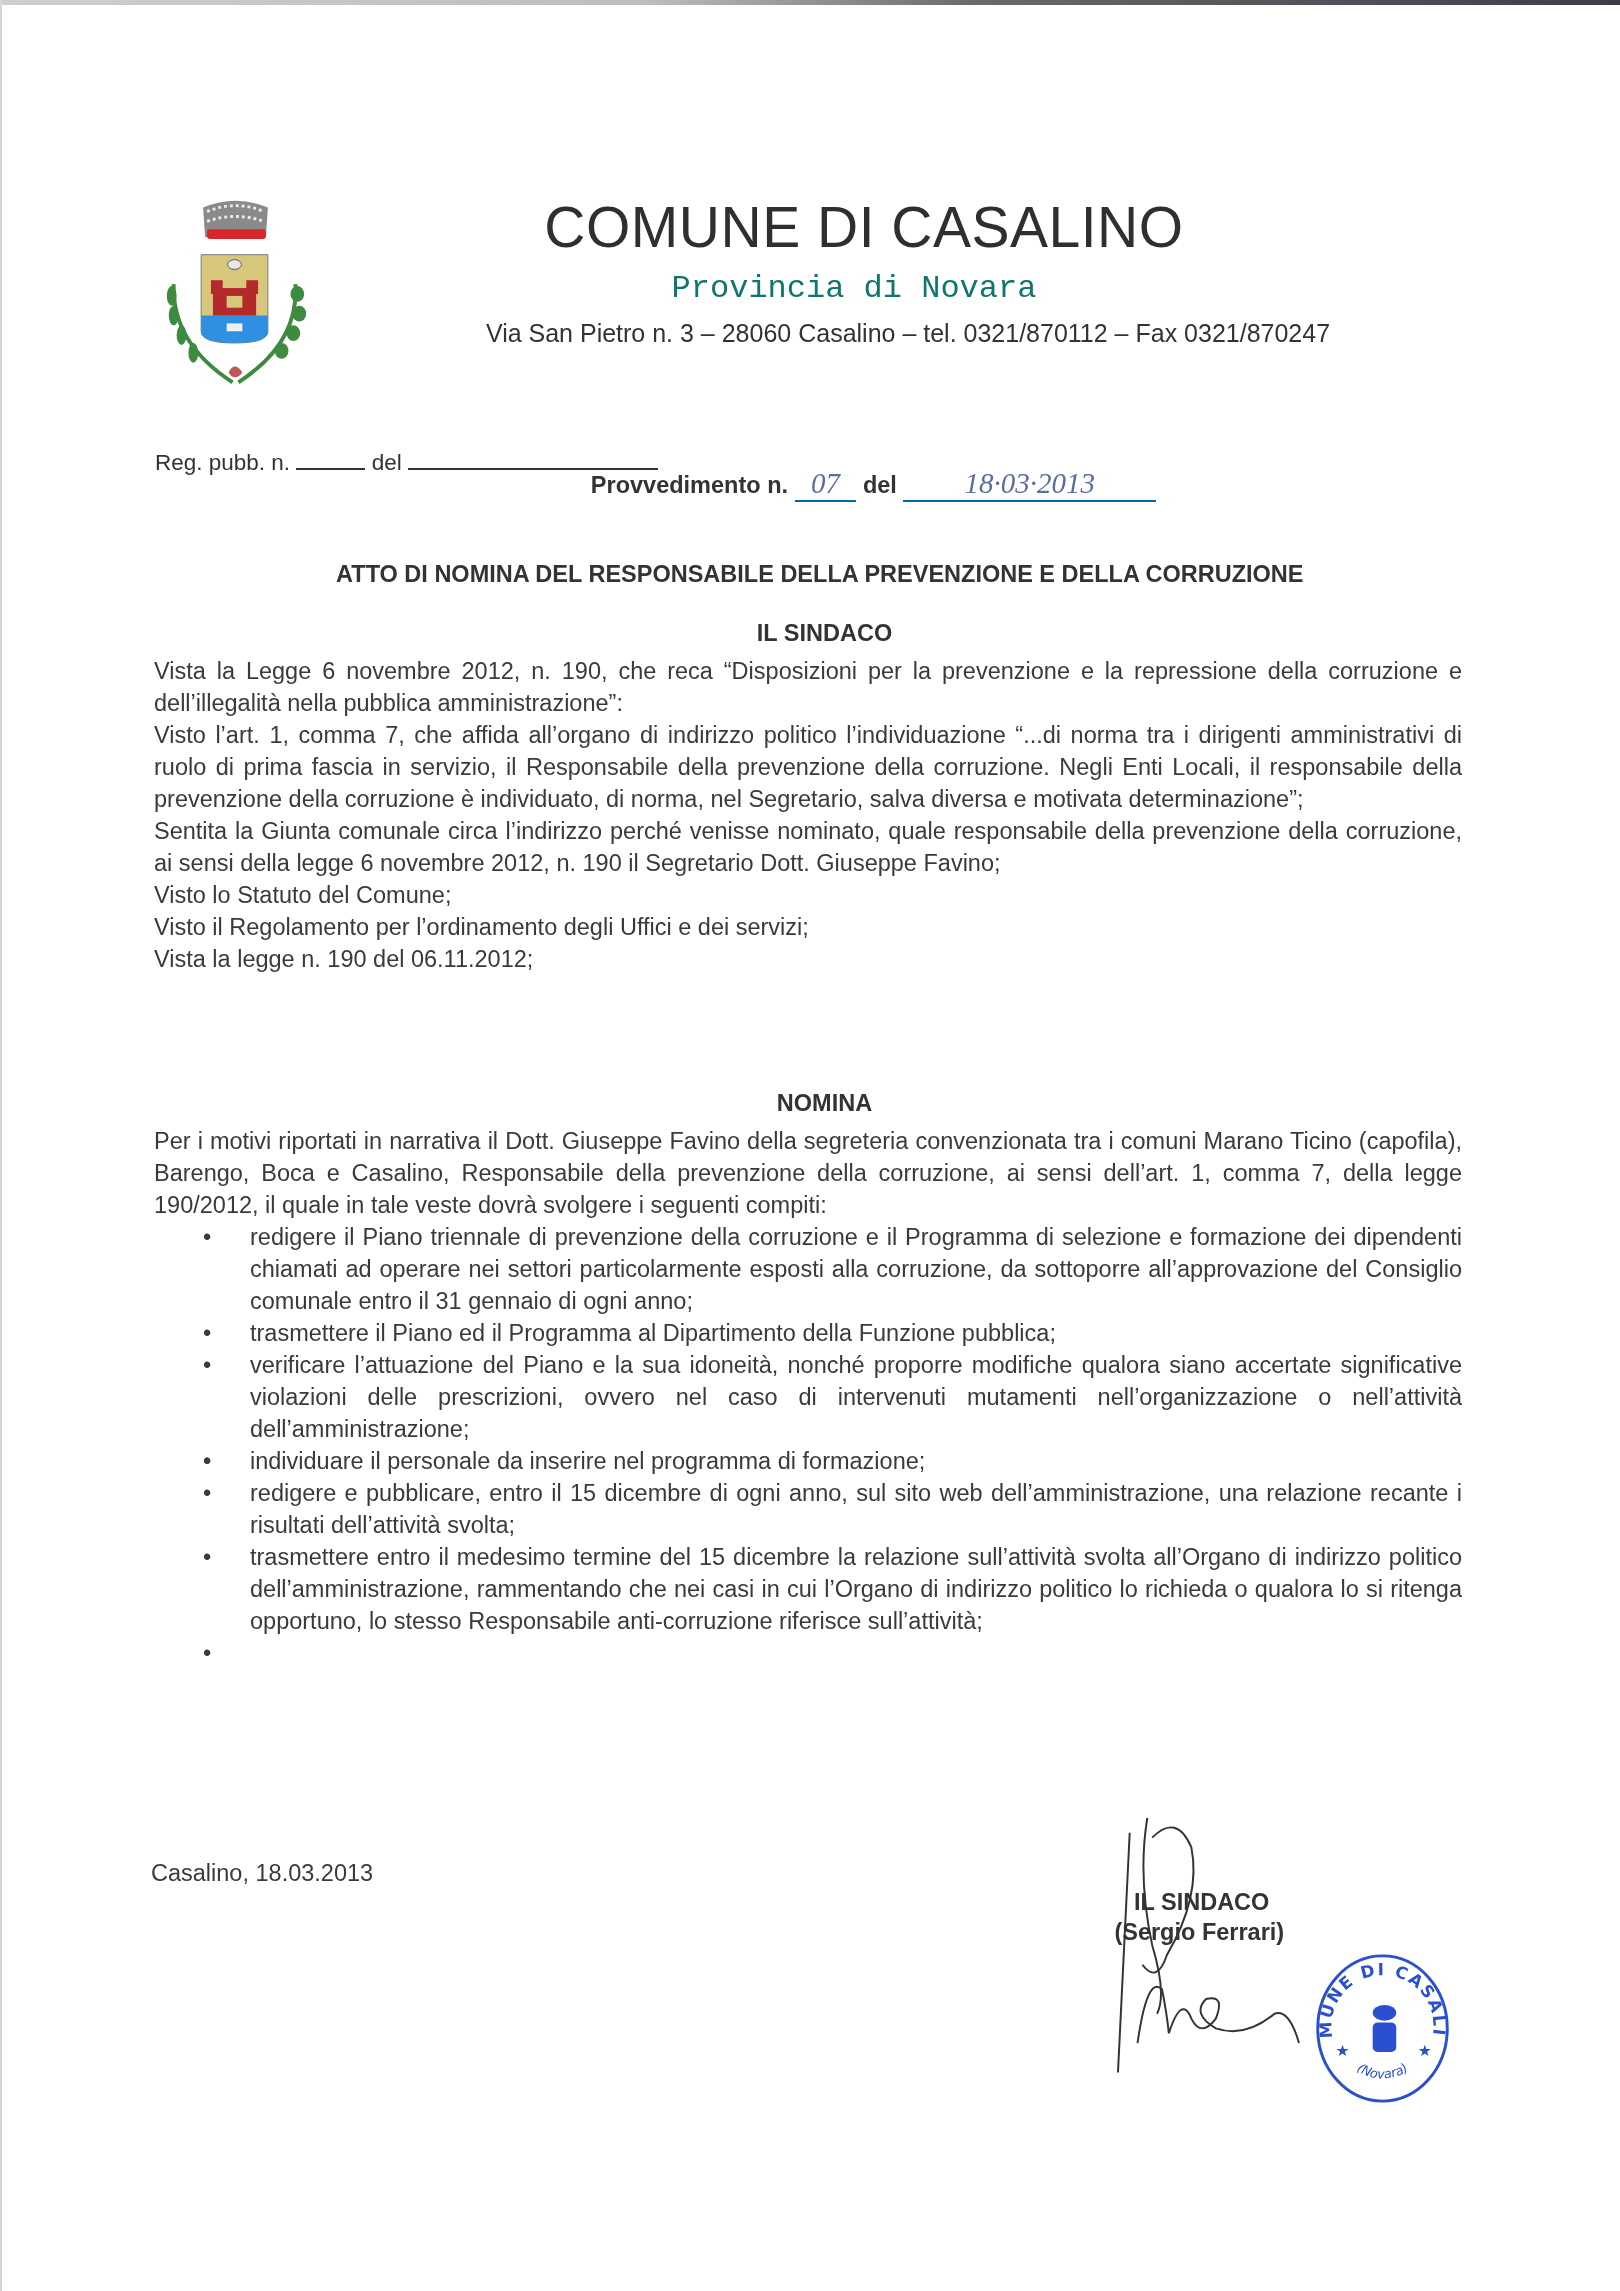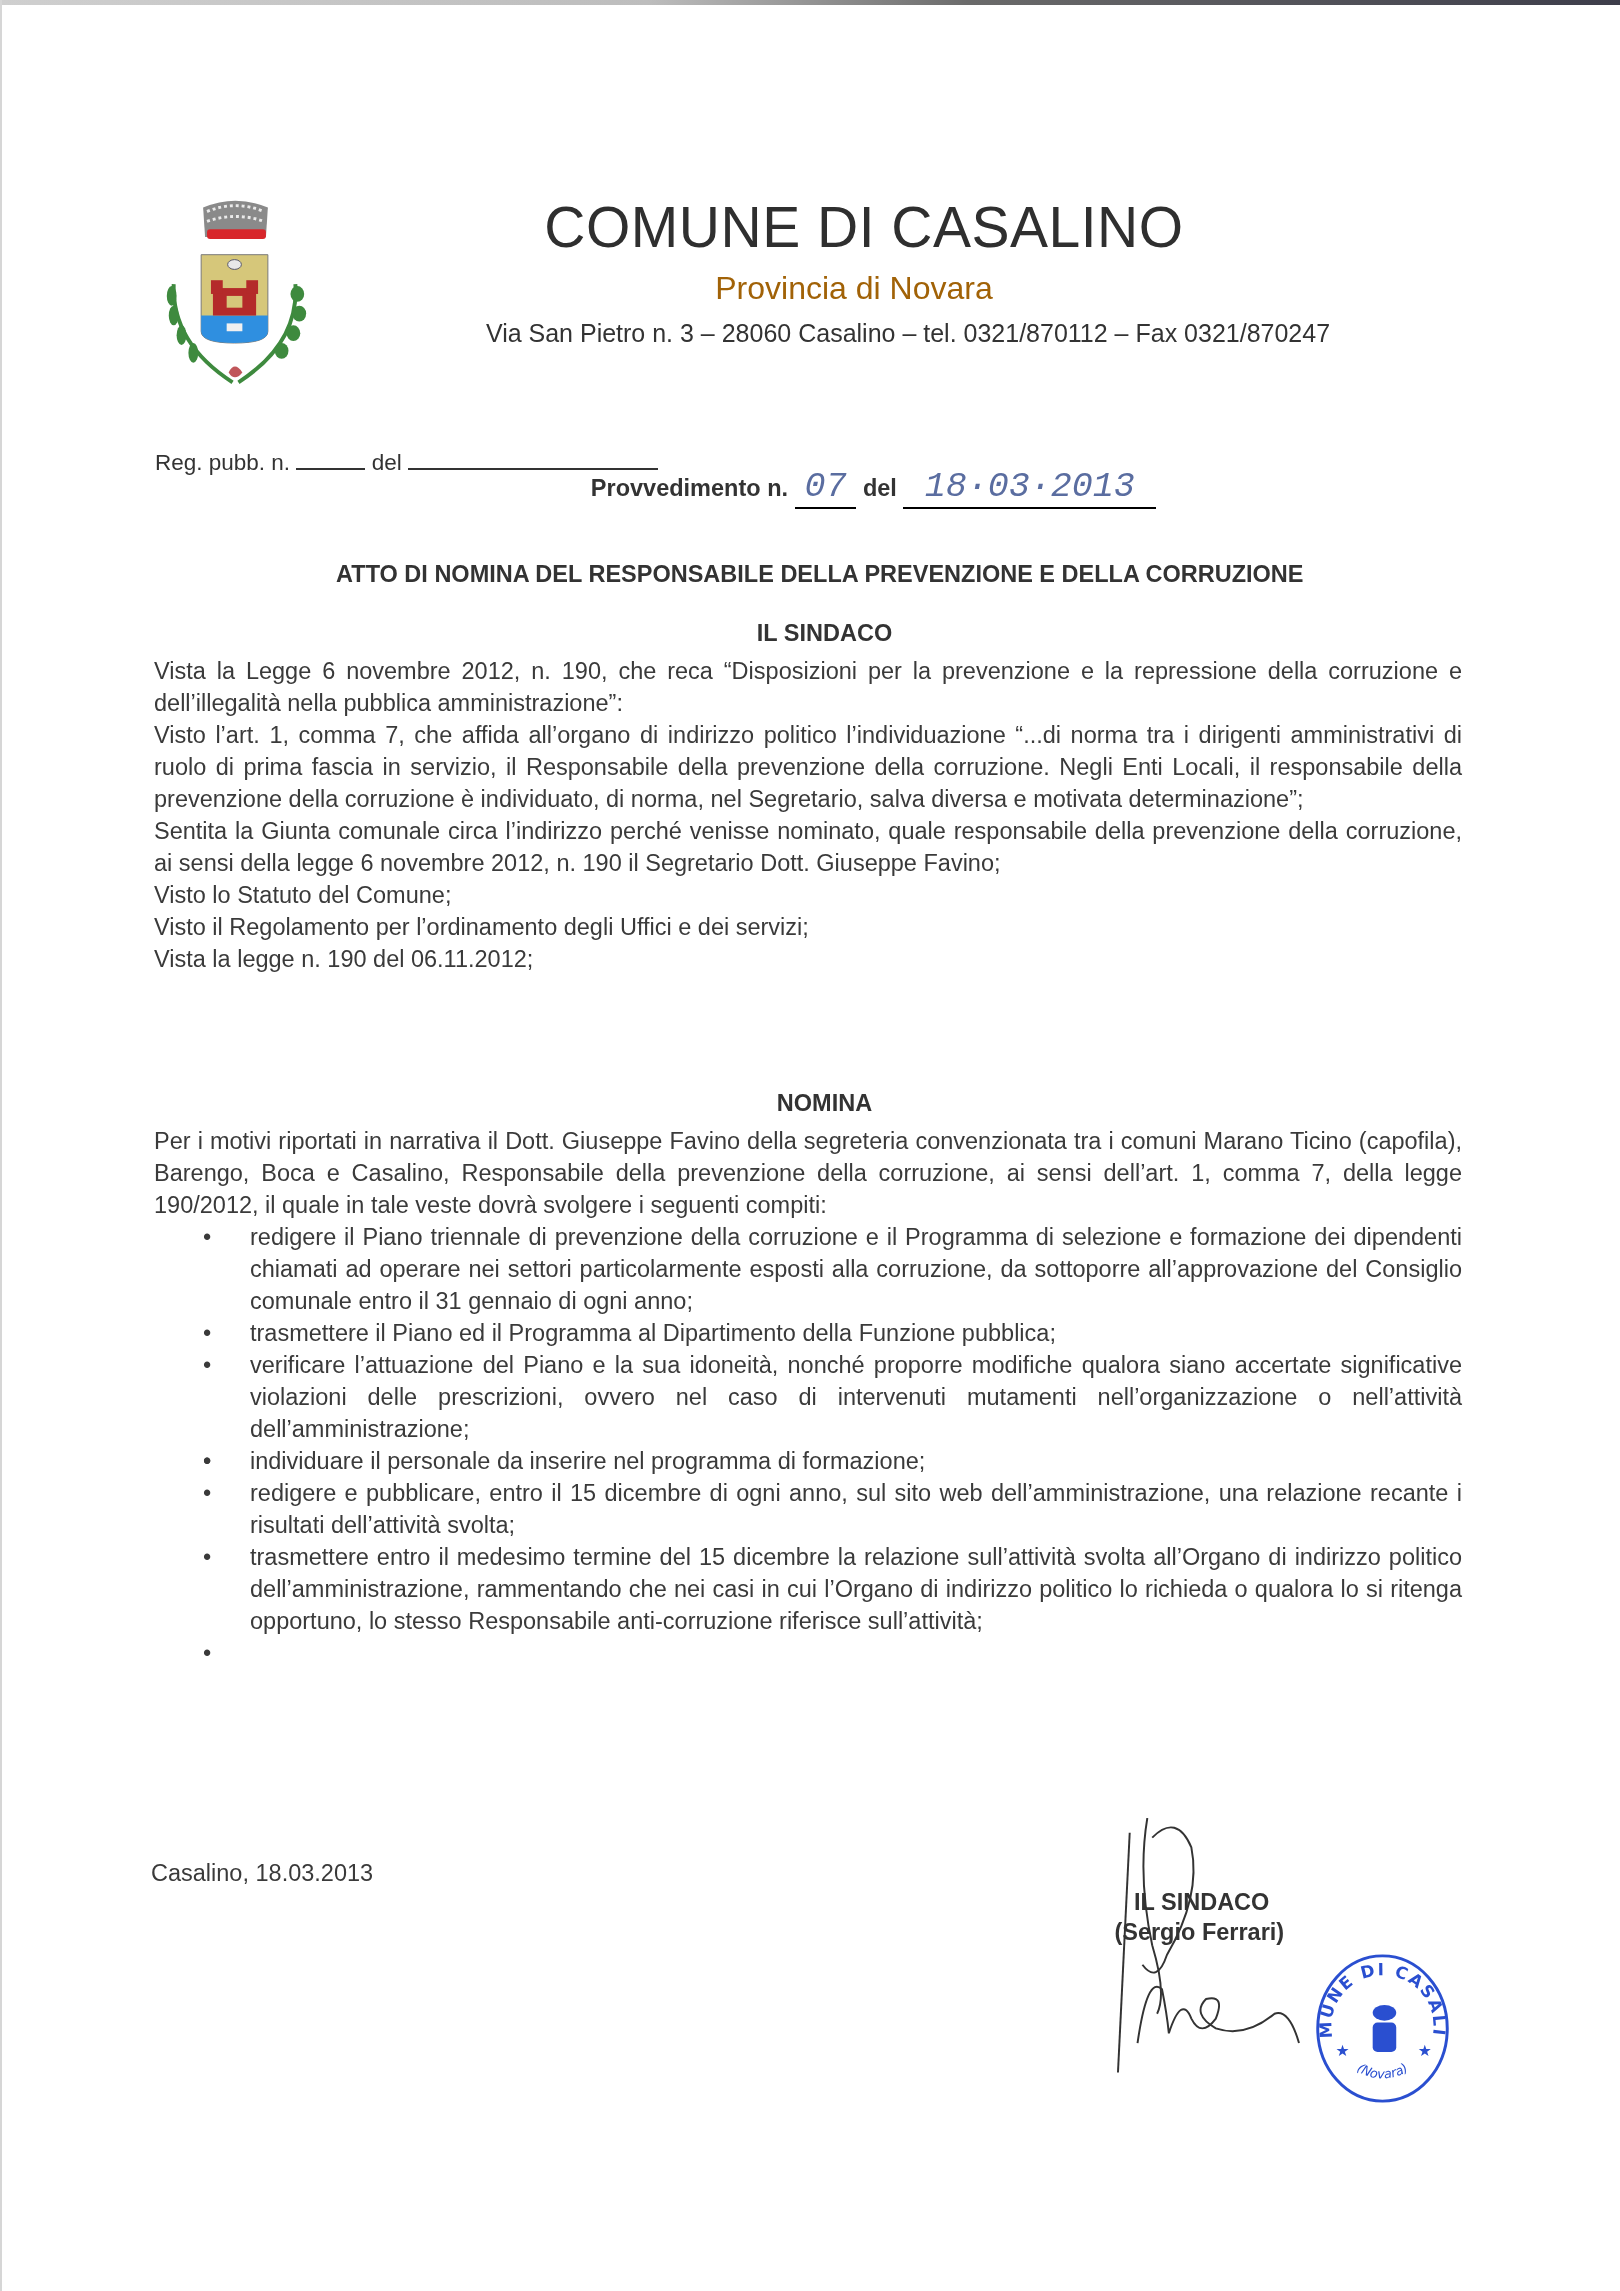--- a/index.html
+++ b/index.html
@@ -4,28 +4,28 @@
 <style>
   html, body { margin: 0; padding: 0; background: #ffffff; }
   body { width: 1620px; height: 2292px; position: relative; overflow: hidden;
          font-family: "Liberation Sans", sans-serif; color: #3a3a3a; }
   .scan-edge { position: absolute; left: 0; top: 0; width: 1620px; height: 4.9px;
                background: linear-gradient(90deg, #cfcfcf 0%, #bdbdbd 40%, #6a6a6a 60%, #3d3d4a 100%); }
   .scan-edge-left { position: absolute; left: 0; top: 0; width: 2px; height: 2292px; background: #d6d6d6; }
   .crest { position: absolute; left: 152px; top: 186px; width: 167px; height: 211px; }
   .hdr-title { position: absolute; left: 0; width: 1620px; text-align: center; }
   .t1 { top: 194px; font-size: 57px; color: #2f2f2f; letter-spacing: 0.5px; padding-left: 108px; box-sizing: border-box; }
-  .t2 { top: 270px; font-size: 32px; color: #a16207; padding-left: 88px; box-sizing: border-box; }
+  .t2 { top: 270px; font-size: 32px; color: #0f766e; padding-left: 88px; box-sizing: border-box; font-family: Liberation Mono, monospace; }
   .t3 { top: 319px; font-size: 25px; color: #333; padding-left: 196px; box-sizing: border-box; }
   .reg { position: absolute; left: 155px; top: 412px; font-size: 22.5px; color: #333; margin-top: 36px; }
   .blank { display: inline-block; border-bottom: 2px solid #333; height: 19.6px; vertical-align: baseline; }
   .prov { position: absolute; left: 0; width: 1620px; top: 467px; text-align: center;
           font-size: 23.5px; font-weight: bold; color: #333; padding-left: 127px; box-sizing: border-box; }
-  .hand { font-family: Liberation Mono, monospace; font-weight: normal; color: #5a6da0;
-          font-size: 35px; display: inline-block; border-bottom: 2px solid #000000; padding: 0 3.9px; font-style: italic; }
+  .hand { font-family: Liberation Serif, serif; font-weight: normal; color: #5a6da0;
+          font-size: 29px; display: inline-block; border-bottom: 2px solid #0369a1; padding: 0 3.9px; font-style: italic; }
   .heading { position: absolute; left: 0; width: 1620px; text-align: center; font-weight: bold;
              font-size: 23.5px; color: #333; margin-top: 24px; }
   .h1 { top: 537px; padding-left: 19.6px; box-sizing: border-box; }
   .h2 { top: 596px; padding-left: 29px; box-sizing: border-box; }
   .h3 { top: 1066px; padding-left: 29px; box-sizing: border-box; }
   .body-block { position: absolute; left: 154px; width: 1308px; font-size: 23.5px; line-height: 32px;
                 color: #3a3a3a; text-align: justify; }
   .b1 { top: 655px; }
   .b2 { top: 1125px; }
   .body-block p { margin: 0; }

